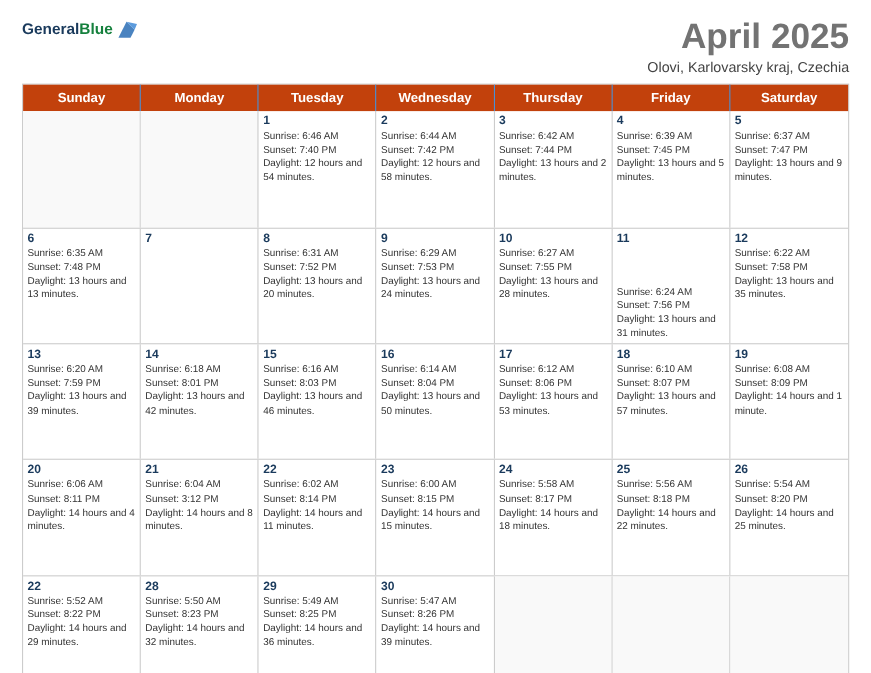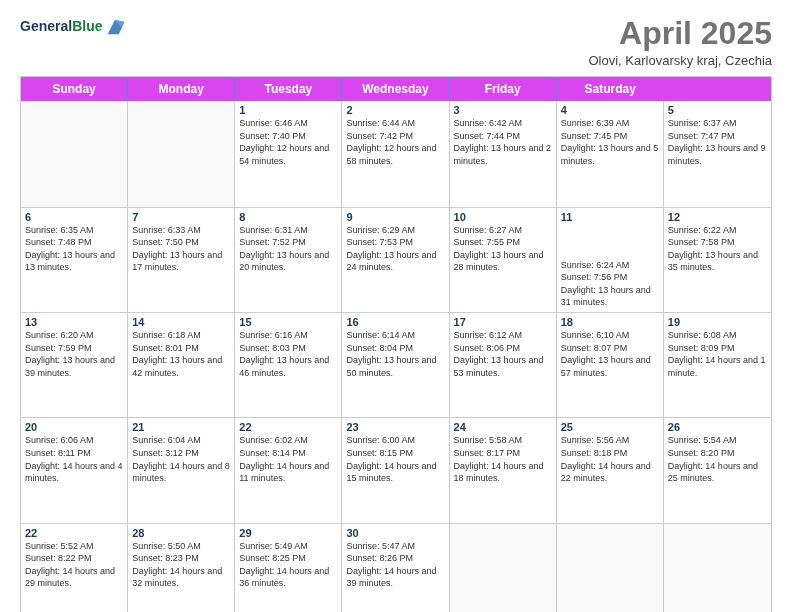--- a/index.html
+++ b/index.html
@@ -58,21 +58,21 @@
     }
     .calendar {
       flex: 1;
       display: flex;
       flex-direction: column;
       border: 1px solid #ccc;
     }
     .cal-header {
       display: grid;
       grid-template-columns: repeat(7, 1fr);
-      background: #d946ef;
+      background: #c2410c;
     }
     .cal-header-cell {
       color: #fff;
       font-size: 12px;
       font-weight: bold;
       padding: 5px 4px;
       text-align: center;
       border-right: 1px solid #4a8fd5;
     }
     .cal-header-cell:last-child { border-right: none; }
@@ -133,20 +133,21 @@
       <div class="location">Olovi, Karlovarsky kraj, Czechia</div>
     </div>
   </div>
 
   <div class="calendar">
     <div class="cal-header">
       <div class="cal-header-cell">Sunday</div>
       <div class="cal-header-cell">Monday</div>
       <div class="cal-header-cell">Tuesday</div>
       <div class="cal-header-cell">Wednesday</div>
+      <div class="cal-header-cell">Thursday</div>
       <div class="cal-header-cell">Friday</div>
       <div class="cal-header-cell">Saturday</div>
     </div>
     <div class="cal-body" id="cal-body">
     <div class="cal-row">
           <div class="cal-cell empty"></div>
           <div class="cal-cell empty"></div>
           <div class="cal-cell">
             <span class="day-num">1</span>
             <div class="sun-info" style="white-space: pre-line;">Sunrise: 6:46 AM
@@ -180,23 +181,20 @@
         </div>
         <div class="cal-row">
           <div class="cal-cell">
             <span class="day-num">6</span>
             <div class="sun-info" style="white-space: pre-line;">Sunrise: 6:35 AM
 Sunset: 7:48 PM
 Daylight: 13 hours and 13 minutes.</div>
           </div>
           <div class="cal-cell">
             <span class="day-num">7</span>
-            <div class="sun-info" style="white-space: pre-line;">Sunrise: 6:33 AM
-Sunset: 7:50 PM
-Daylight: 13 hours and 17 minutes.</div>
           </div>
           <div class="cal-cell">
             <span class="day-num">8</span>
             <div class="sun-info" style="white-space: pre-line;">Sunrise: 6:31 AM
 Sunset: 7:52 PM
 Daylight: 13 hours and 20 minutes.</div>
           </div>
           <div class="cal-cell">
             <span class="day-num">9</span>
             <div class="sun-info" style="white-space: pre-line;">Sunrise: 6:29 AM

